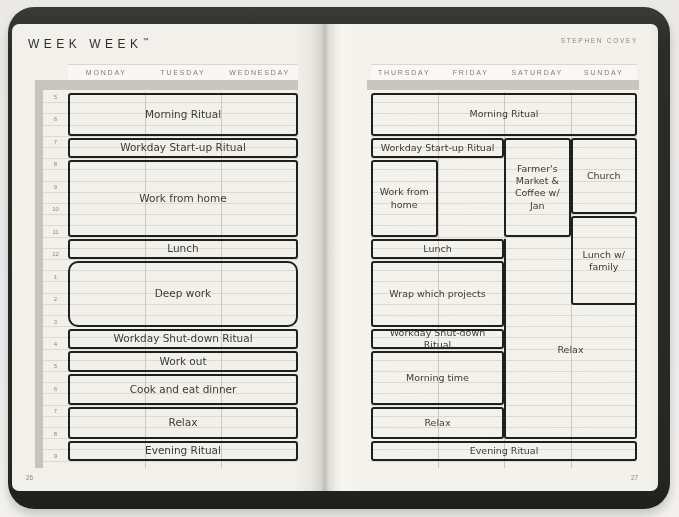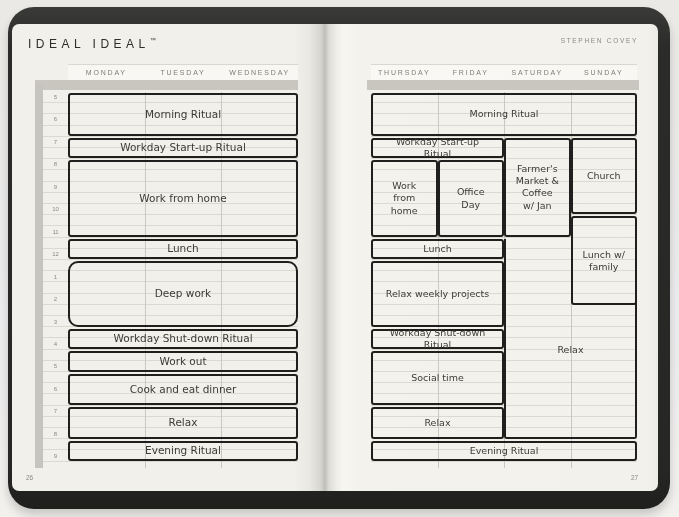--- a/index.html
+++ b/index.html
@@ -29,36 +29,36 @@
   .time-ruler{position:absolute;left:43px;top:92px;width:25px;height:376px;
     background:repeating-linear-gradient(to bottom,transparent 0 10.2px,#dcd9d1 10.2px 11.2px);}
   .time-label{position:absolute;width:100%;text-align:center;font-size:6px;color:#8b8983;}
   .grid{position:absolute;top:92px;height:376px;
     background:repeating-linear-gradient(to bottom,transparent 0 10.2px,#dcd9d1 10.2px 11.2px);}
   #grid-left{left:68px;width:230px;}
   #grid-right{left:371px;width:266px;}
   .col-div{position:absolute;top:0;bottom:0;width:1px;background:#cbc8c2;}
   .block{position:absolute;border:2px solid #1f1f1d;border-radius:3px;box-sizing:border-box;
          display:flex;align-items:center;justify-content:center;text-align:center;
-         color:#3c3b35;padding:1px 9px;font-family:"DejaVu Sans",sans-serif;line-height:1.3;}
+         color:#3c3b35;padding:1px 3px;font-family:"DejaVu Sans",sans-serif;line-height:1.3;}
   #grid-left .block{font-size:10.5px;}
   #grid-right .block{font-size:9.5px;}
   .block.no-top{border-top:none;border-radius:0 0 3px 3px;}
   .page-num{position:absolute;top:474px;font-size:6.5px;color:#8b8983;}
   .pn-left{left:26px;} .pn-right{left:631px;}
 </style>
 </head>
 <body>
 
 <div class="scene">
   <div class="cover"></div>
   <div class="page page-left"></div>
   <div class="page page-right"></div>
 
-  <div class="page-title"><span>IDEAL IDEAL</span><span class="tm">™</span></div>
+  <div class="page-title"><span>WEEK WEEK</span><span class="tm">™</span></div>
 
   <div class="quote">
     <div class="quote-attr">STEPHEN COVEY</div>
   </div>
 
   <div class="day-header" style="left:68px;width:230px">
       <div class="day-cell">MONDAY</div>
       <div class="day-cell">TUESDAY</div>
       <div class="day-cell">WEDNESDAY</div>
     </div>
@@ -133,46 +133,43 @@
       <div class="col-div" style="left: 199.5px;"></div>
       <div class="block" style="left: 0px; width: 266px; top: 1px; height: 42.9px;">
         <span>Morning Ritual</span>
       </div>
       <div class="block" style="left: 0px; width: 133px; top: 45.9px; height: 20.45px;">
         <span>Workday Start-up Ritual</span>
       </div>
       <div class="block" style="left: 0px; width: 66.5px; top: 68.35px; height: 76.575px;">
         <span>Work from home</span>
       </div>
-      <div class="block" style="left: 66.5px; width: 66.5px; top: 68.35px; height: 76.575px;">
-        <span>Office Day</span>
-      </div>
       <div class="block" style="left: 133px; width: 66.5px; top: 45.9px; height: 99.025px;">
         <span>Farmer's Market &amp; Coffee w/ Jan</span>
       </div>
       <div class="block" style="left: 199.5px; width: 66.5px; top: 45.9px; height: 76.575px;">
         <span>Church</span>
       </div>
       <div class="block" style="left: 0px; width: 133px; top: 146.925px; height: 20.45px;">
         <span>Lunch</span>
       </div>
       <div class="block no-top" style="left: 133px; width: 133px; top: 146.925px; height: 200.05px; align-items: flex-start;">
         <span style="margin-top: 104.026px;">Relax</span>
       </div>
       <div class="block" style="left: 199.5px; width: 66.5px; top: 124.475px; height: 89px;">
         <span>Lunch w/ family</span>
       </div>
       <div class="block" style="left: 0px; width: 133px; top: 169.375px; height: 65.35px;">
-        <span>Relax weekly projects</span>
+        <span>Wrap which projects</span>
       </div>
       <div class="block" style="left: 0px; width: 133px; top: 236.725px; height: 20.45px;">
         <span>Workday Shut-down Ritual</span>
       </div>
       <div class="block" style="left: 0px; width: 133px; top: 259.175px; height: 54.125px;">
-        <span>Social time</span>
+        <span>Morning time</span>
       </div>
       <div class="block" style="left: 0px; width: 133px; top: 315.3px; height: 31.675px;">
         <span>Relax</span>
       </div>
       <div class="block" style="left: 0px; width: 266px; top: 348.975px; height: 20.45px;">
         <span>Evening Ritual</span>
       </div>
     </div>
 
   <div class="page-num pn-left">26</div>

